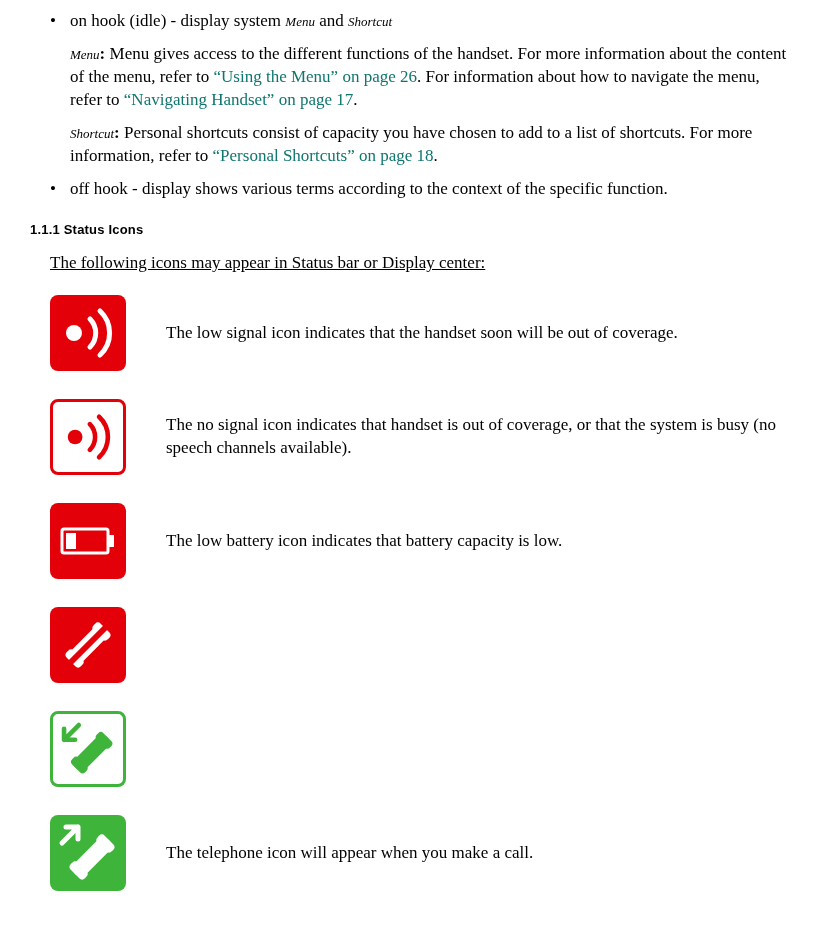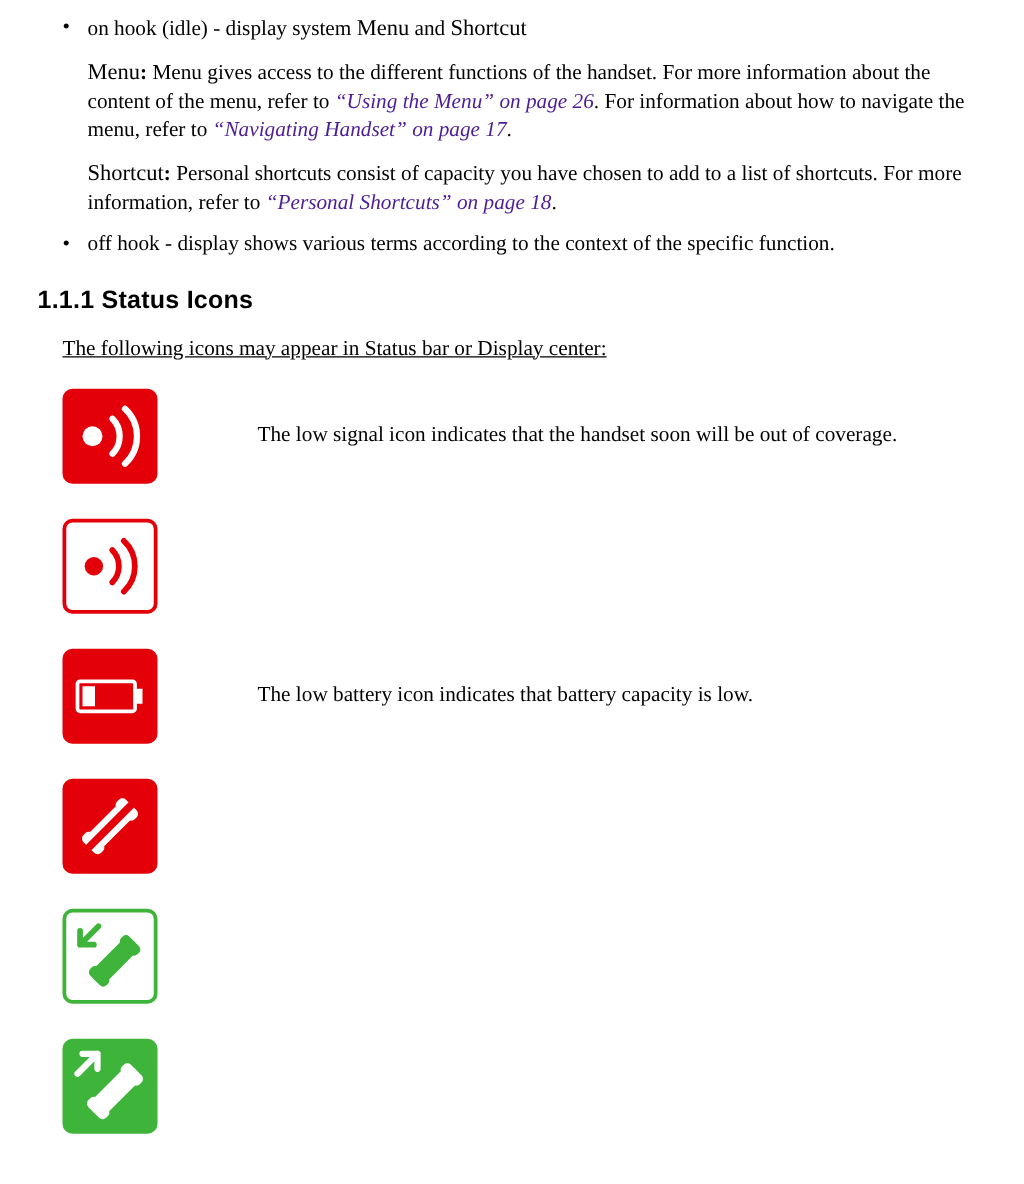--- a/index.html
+++ b/index.html
@@ -22,34 +22,34 @@
   }
   .bullet-body {
     flex: 1;
   }
   .indent-para {
     margin-left: 20px;
     margin-top: 10px;
     margin-bottom: 10px;
   }
   .small-label {
-    font-size: 18px;
+    font-size: 13px;
+    font-style: italic;
   }
   .bold {
     font-weight: bold;
   }
   a.link {
-    color: #4c1d95;
+    color: #0f766e;
     text-decoration: none;
-    font-style: italic;
   }
   h3.section {
     font-family: "Arial Narrow", Arial, sans-serif;
     font-weight: 600;
-    font-size: 20px;
+    font-size: 13px;
     margin: 20px 0 14px 0;
     letter-spacing: 0.2px;
   }
   .section-intro {
     margin-left: 20px;
     margin-bottom: 20px;
     text-decoration: underline;
   }
   .icon-row {
     display: flex;
@@ -61,21 +61,20 @@
     width: 76px;
     height: 76px;
     border-radius: 8px;
     flex-shrink: 0;
     margin-right: 40px;
     position: relative;
     box-sizing: border-box;
   }
   .icon-desc {
     flex: 1;
-    margin-left: 40px;
   }
   .red-bg { background: #e30009; }
   .white-bg-red-border { background: #fff; border: 3px solid #e30009; }
   .green-bg { background: #3fb43a; }
   .white-bg-green-border { background: #fff; border: 3px solid #3fb43a; }
   svg { display: block; }
   .content-block { margin-left: 20px; }
 </style>
 </head>
 <body>
@@ -120,20 +119,21 @@
 </div>
 
 <div class="icon-row">
   <div class="icon-box white-bg-red-border">
     <svg viewBox="0 0 76 76" width="70" height="70">
       <circle cx="24" cy="38" r="8" fill="#e30009"></circle>
       <path d="M 40 24 A 20 20 0 0 1 40 52" stroke="#e30009" stroke-width="5" fill="none" stroke-linecap="round"></path>
       <path d="M 50 16 A 30 30 0 0 1 50 60" stroke="#e30009" stroke-width="5" fill="none" stroke-linecap="round"></path>
     </svg>
   </div>
+  <div class="icon-desc">The no signal icon indicates that handset is out of coverage, or that the system is busy (no speech channels available).</div>
 </div>
 
 <div class="icon-row">
   <div class="icon-box red-bg">
     <svg viewBox="0 0 76 76" width="76" height="76">
       <rect x="12" y="26" width="46" height="24" rx="2" fill="none" stroke="#fff" stroke-width="3"></rect>
       <rect x="58" y="32" width="6" height="12" fill="#fff"></rect>
       <rect x="16" y="30" width="10" height="16" fill="#fff"></rect>
     </svg>
   </div>
@@ -170,13 +170,14 @@
   <div class="icon-box green-bg">
     <svg viewBox="0 0 76 76" width="76" height="76">
       <g transform="rotate(45 42 42)">
         <rect x="34" y="18" width="16" height="48" rx="8" fill="#fff"></rect>
         <rect x="32" y="18" width="20" height="10" rx="4" fill="#fff"></rect>
         <rect x="32" y="56" width="20" height="10" rx="4" fill="#fff"></rect>
       </g>
       <path d="M 12 28 L 28 12 M 28 12 L 16 12 M 28 12 L 28 24" stroke="#fff" stroke-width="5" fill="none" stroke-linecap="round" stroke-linejoin="round"></path>
     </svg>
   </div>
+  <div class="icon-desc">The telephone icon will appear when you make a call.</div>
 </div>
 
 </body></html>

